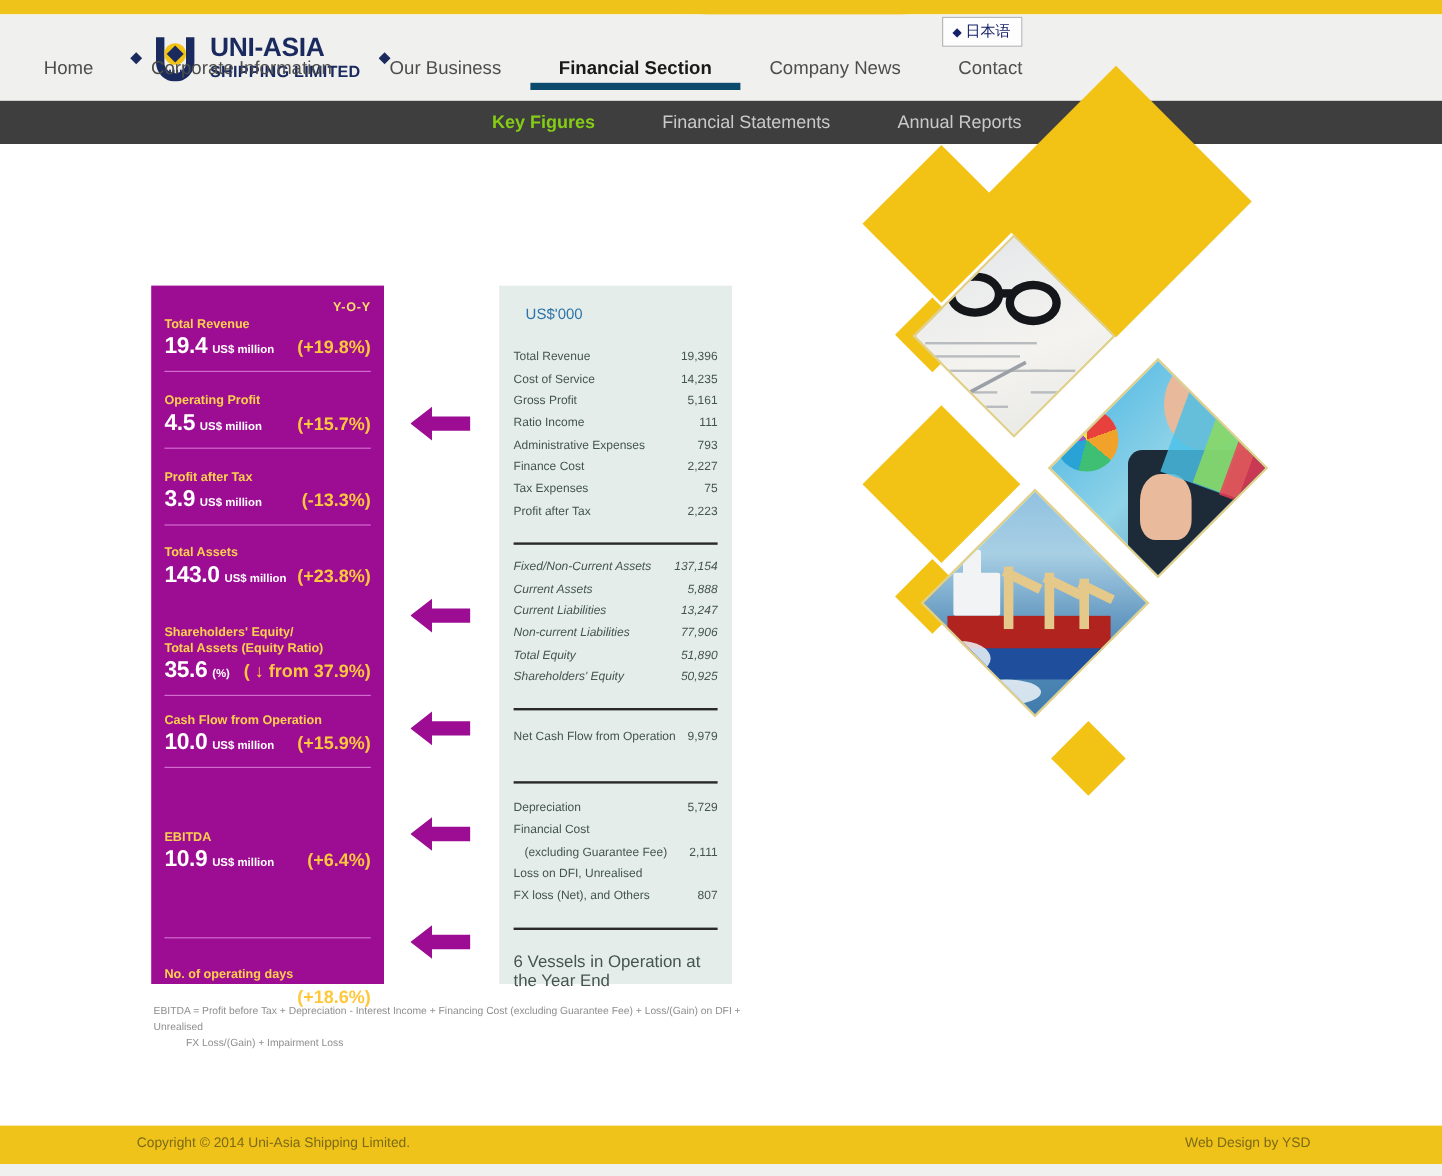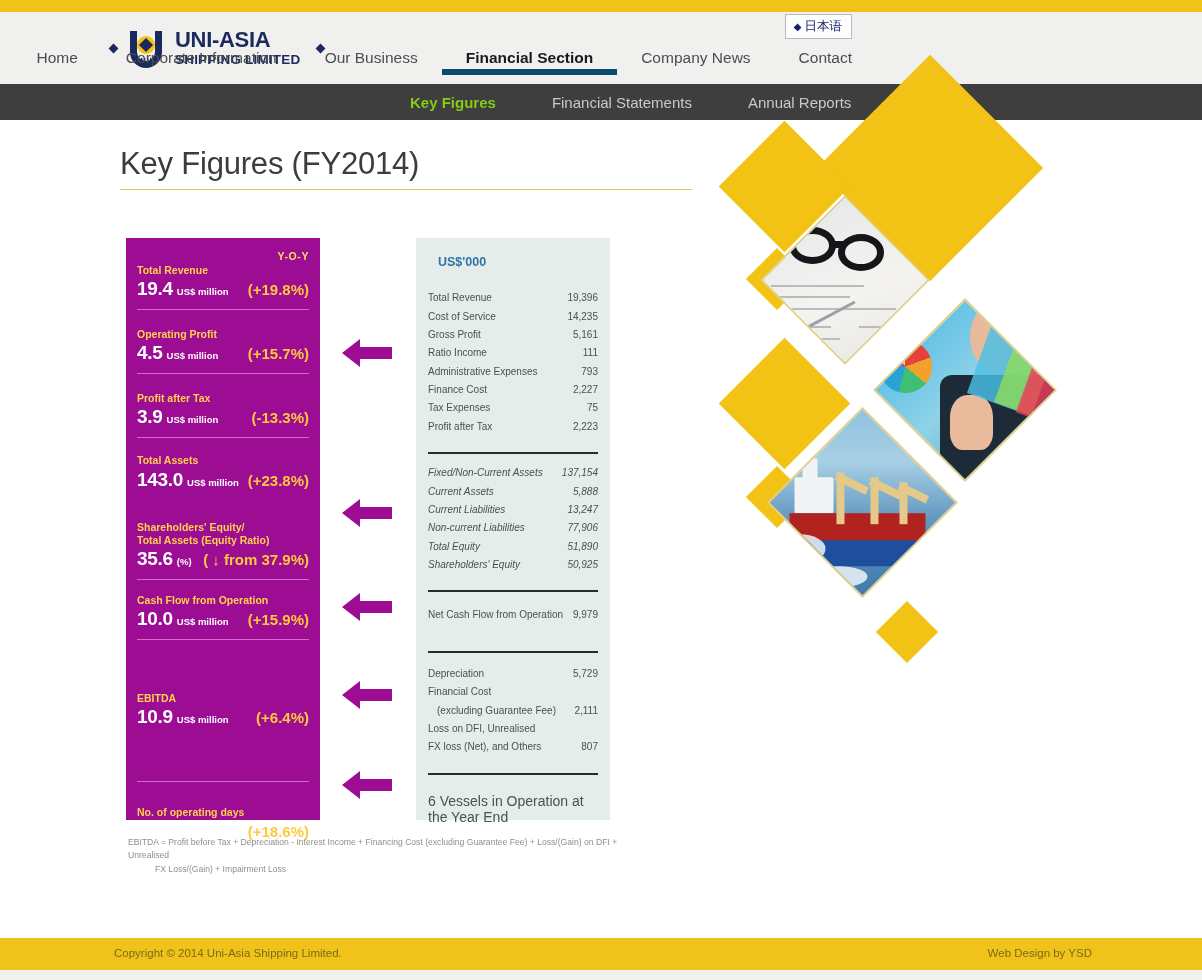--- a/index.html
+++ b/index.html
@@ -197,21 +197,21 @@
   .arrow svg { display: block; }
 
   
   .fin-panel {
     position: absolute; left: 416px; top: 238px;
     width: 194px; height: 582px;
     background: #e4edea;
     padding: 0 12px;
   }
   .fin-head {
-    font-size: 12.5px; font-weight: bold;
+    font-size: 12.5px; font-weight: normal;
     color: #2f74a8;
     padding: 17px 0 0 10px;
   }
   .fin-group { margin-top: 16px; }
   .fin-row {
     display: flex; justify-content: space-between;
     font-size: 10px; color: #44544f;
     line-height: 1.0;
     padding: 4.2px 0;
   }
@@ -399,24 +399,20 @@
   </div>
 
   <div class="subnav">
     <div class="subnav-inner">
       <a class="active">Key Figures</a>
       <a>Financial Statements</a>
       <a>Annual Reports</a>
     </div>
   </div>
 
-  <div class="page-title-wrap">
-    <div class="page-title">Key Figures (FY2014)</div>
-    <div class="page-title-rule"></div>
-  </div>
 
   <div class="collage">
 
     <div class="dia" style="left:150px; top:-22px; width:160px; height:160px;"></div>
 
     <div class="dia" style="left:38px; top:30px; width:93px; height:93px;"></div>
 
     <div class="dia" style="left:55px; top:147px; width:44px; height:44px;"></div>
 
     <div class="dia" style="left:38px; top:247px; width:93px; height:93px;"></div>

